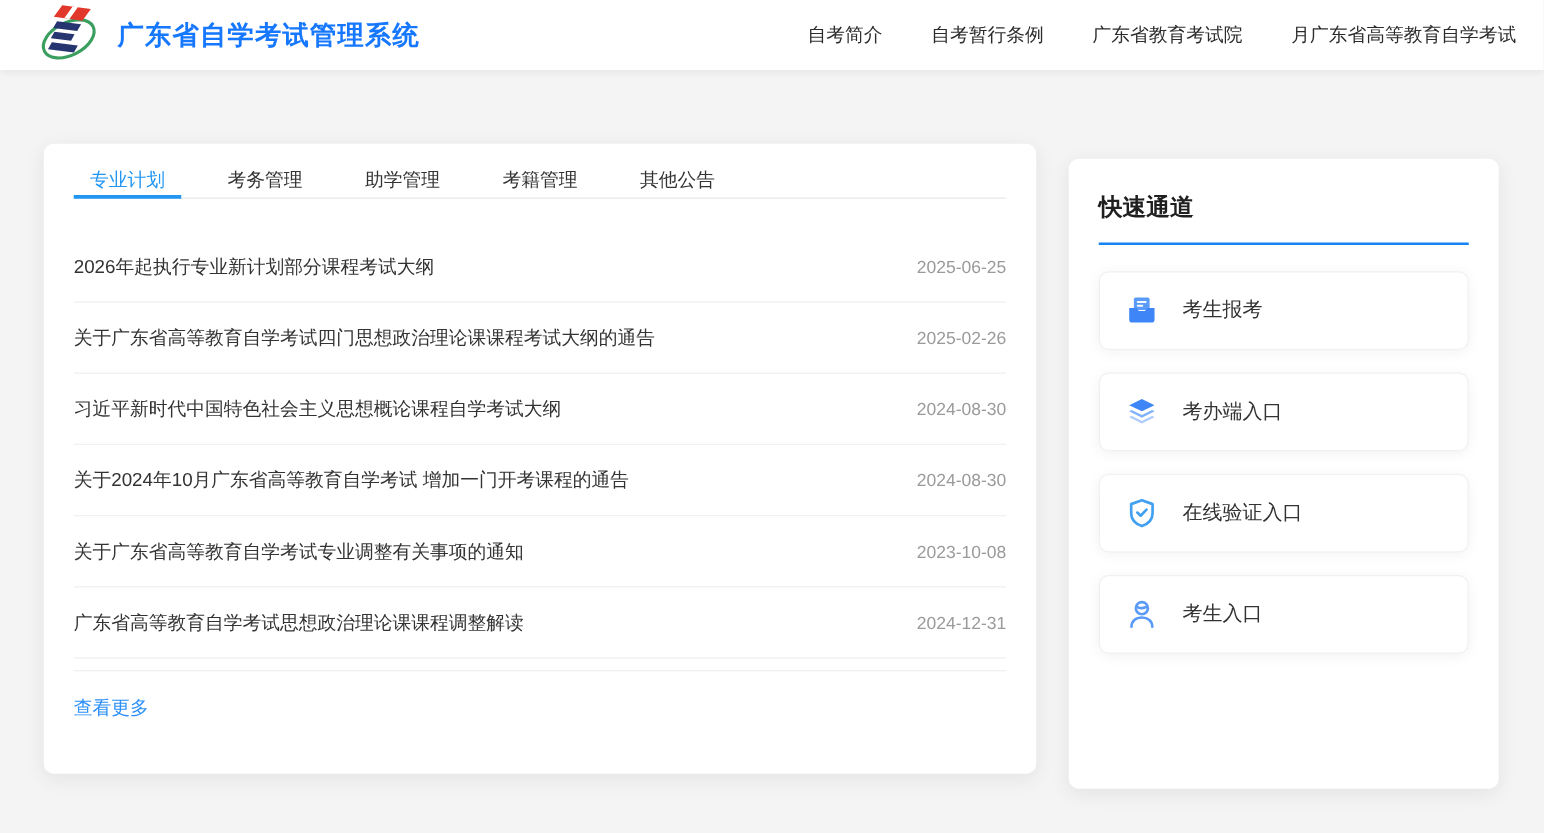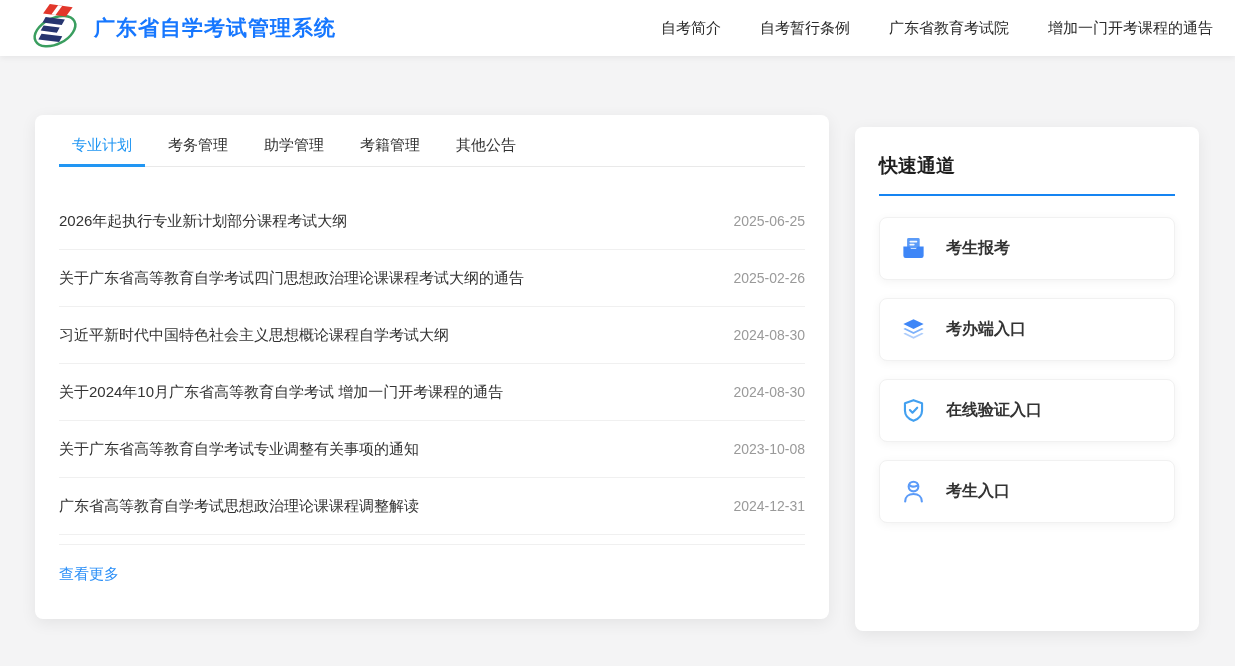--- a/index.html
+++ b/index.html
@@ -56,23 +56,23 @@
   }
 
   
   .news-card {
     width: 794px;
     height: 504px;
     padding: 0 24px;
   }
   .tabs {
     display: flex;
-    gap: 10px;
+    gap: 24px;
     border-bottom: 1px solid #e9e9e9;
-    height: 52px;
+    height: 44px;
   }
   .tab {
     padding: 0 13px;
     line-height: 60px;
     font-size: 15px;
     color: #333333;
     cursor: pointer;
     position: relative;
     white-space: nowrap;
   }
@@ -148,21 +148,21 @@
     background: #ffffff;
   }
   .quick-link .q-icon {
     width: 27px; height: 27px;
     display: flex; align-items: center; justify-content: center;
     flex-shrink: 0;
   }
   .quick-link .q-label {
     margin-left: 19px;
     font-size: 16px;
-    font-weight: bold;
+    font-weight: normal;
     color: #333333;
   }
 </style>
 </head>
 <body>
 
 <div class="header">
   <div class="logo">
     <svg width="50" height="54" viewBox="0 0 48 52">
       <ellipse cx="24" cy="29" rx="21" ry="12.5" fill="none" stroke="#3a9e5f" stroke-width="2.4" transform="rotate(-27 24 29)"></ellipse>
@@ -171,21 +171,21 @@
       <path d="M15 15.5 L33.5 17.8 L30.5 23 L12 20.7 Z" fill="#26356f"></path>
       <path d="M13 23.5 L28.5 25.5 L25.8 30.5 L10.2 28.5 Z" fill="#26356f"></path>
       <path d="M11 31.5 L31 34 L28 39.5 L8 37 Z" fill="#26356f"></path>
     </svg>
   </div>
   <div class="site-title">广东省自学考试管理系统</div>
   <div class="top-nav">
     <span class="top-nav-item">自考简介</span>
     <span class="top-nav-item">自考暂行条例</span>
     <span class="top-nav-item">广东省教育考试院</span>
-    <span class="top-nav-item">增加一门开考课程的通告</span>
+    <span class="top-nav-item">月广东省高等教育自学考试</span>
   </div>
 </div>
 
 <div class="main">
 
   <div class="card news-card">
     <div class="tabs">
       <div class="tab active">专业计划</div>
       <div class="tab">考务管理</div>
       <div class="tab">助学管理</div>

